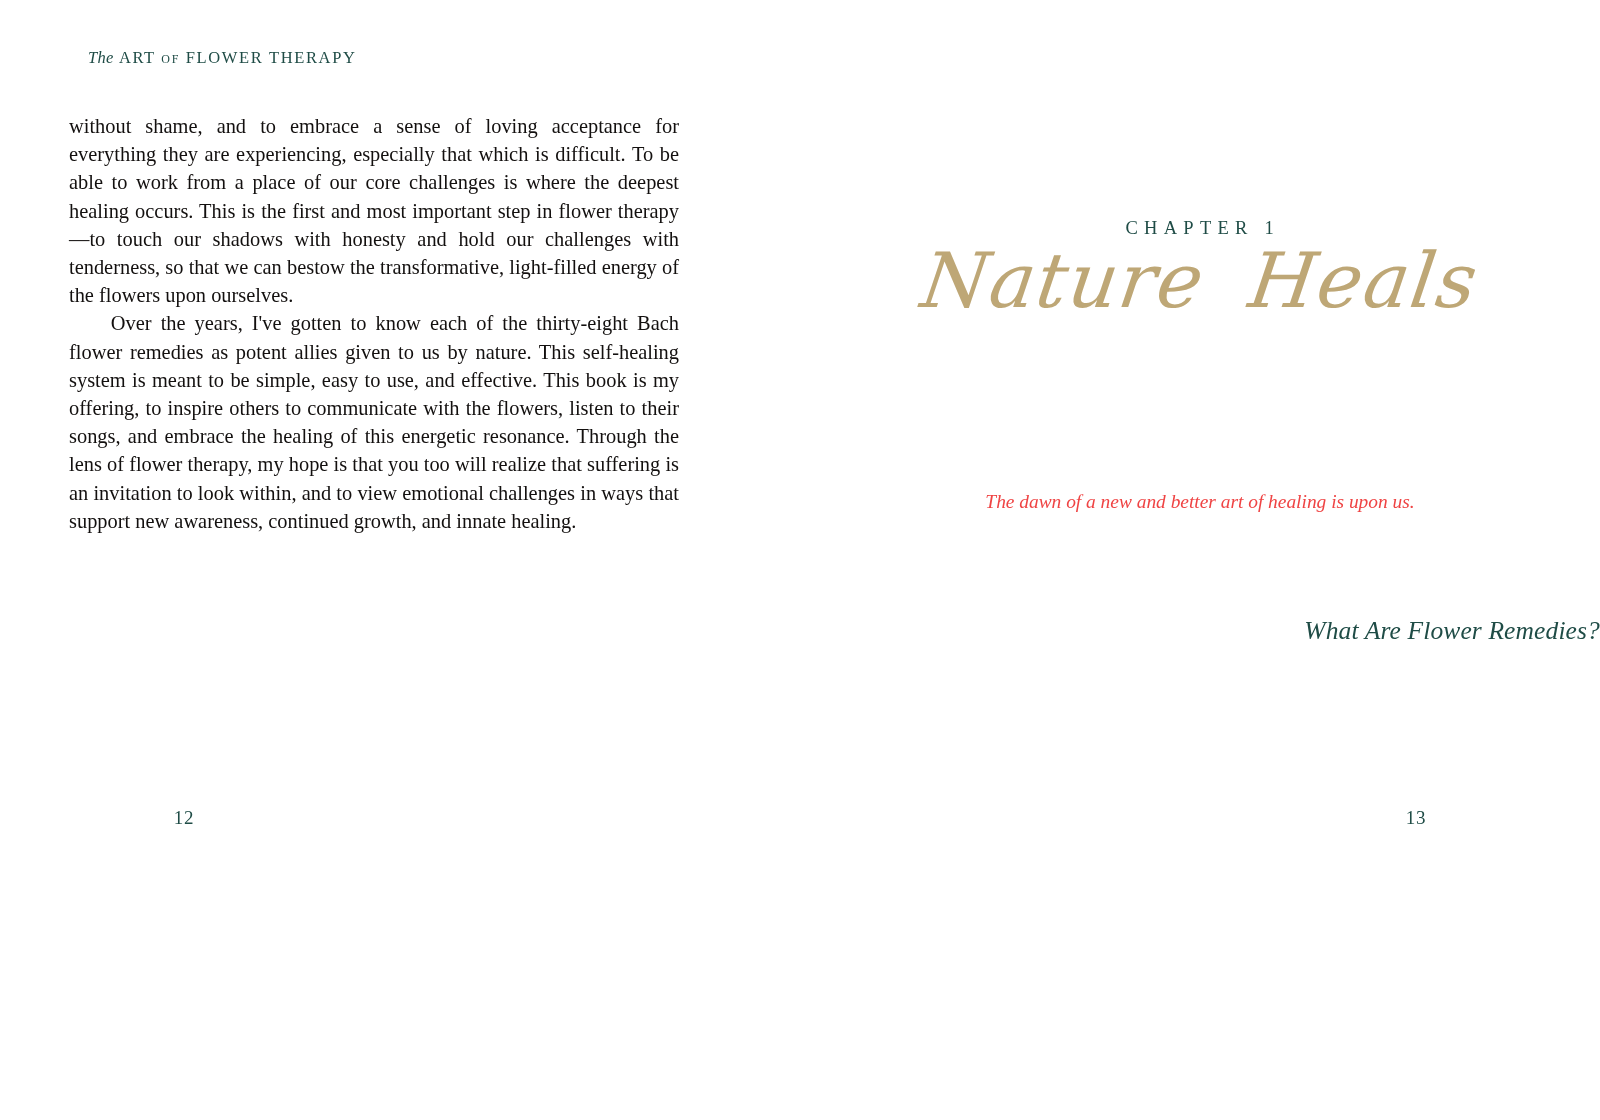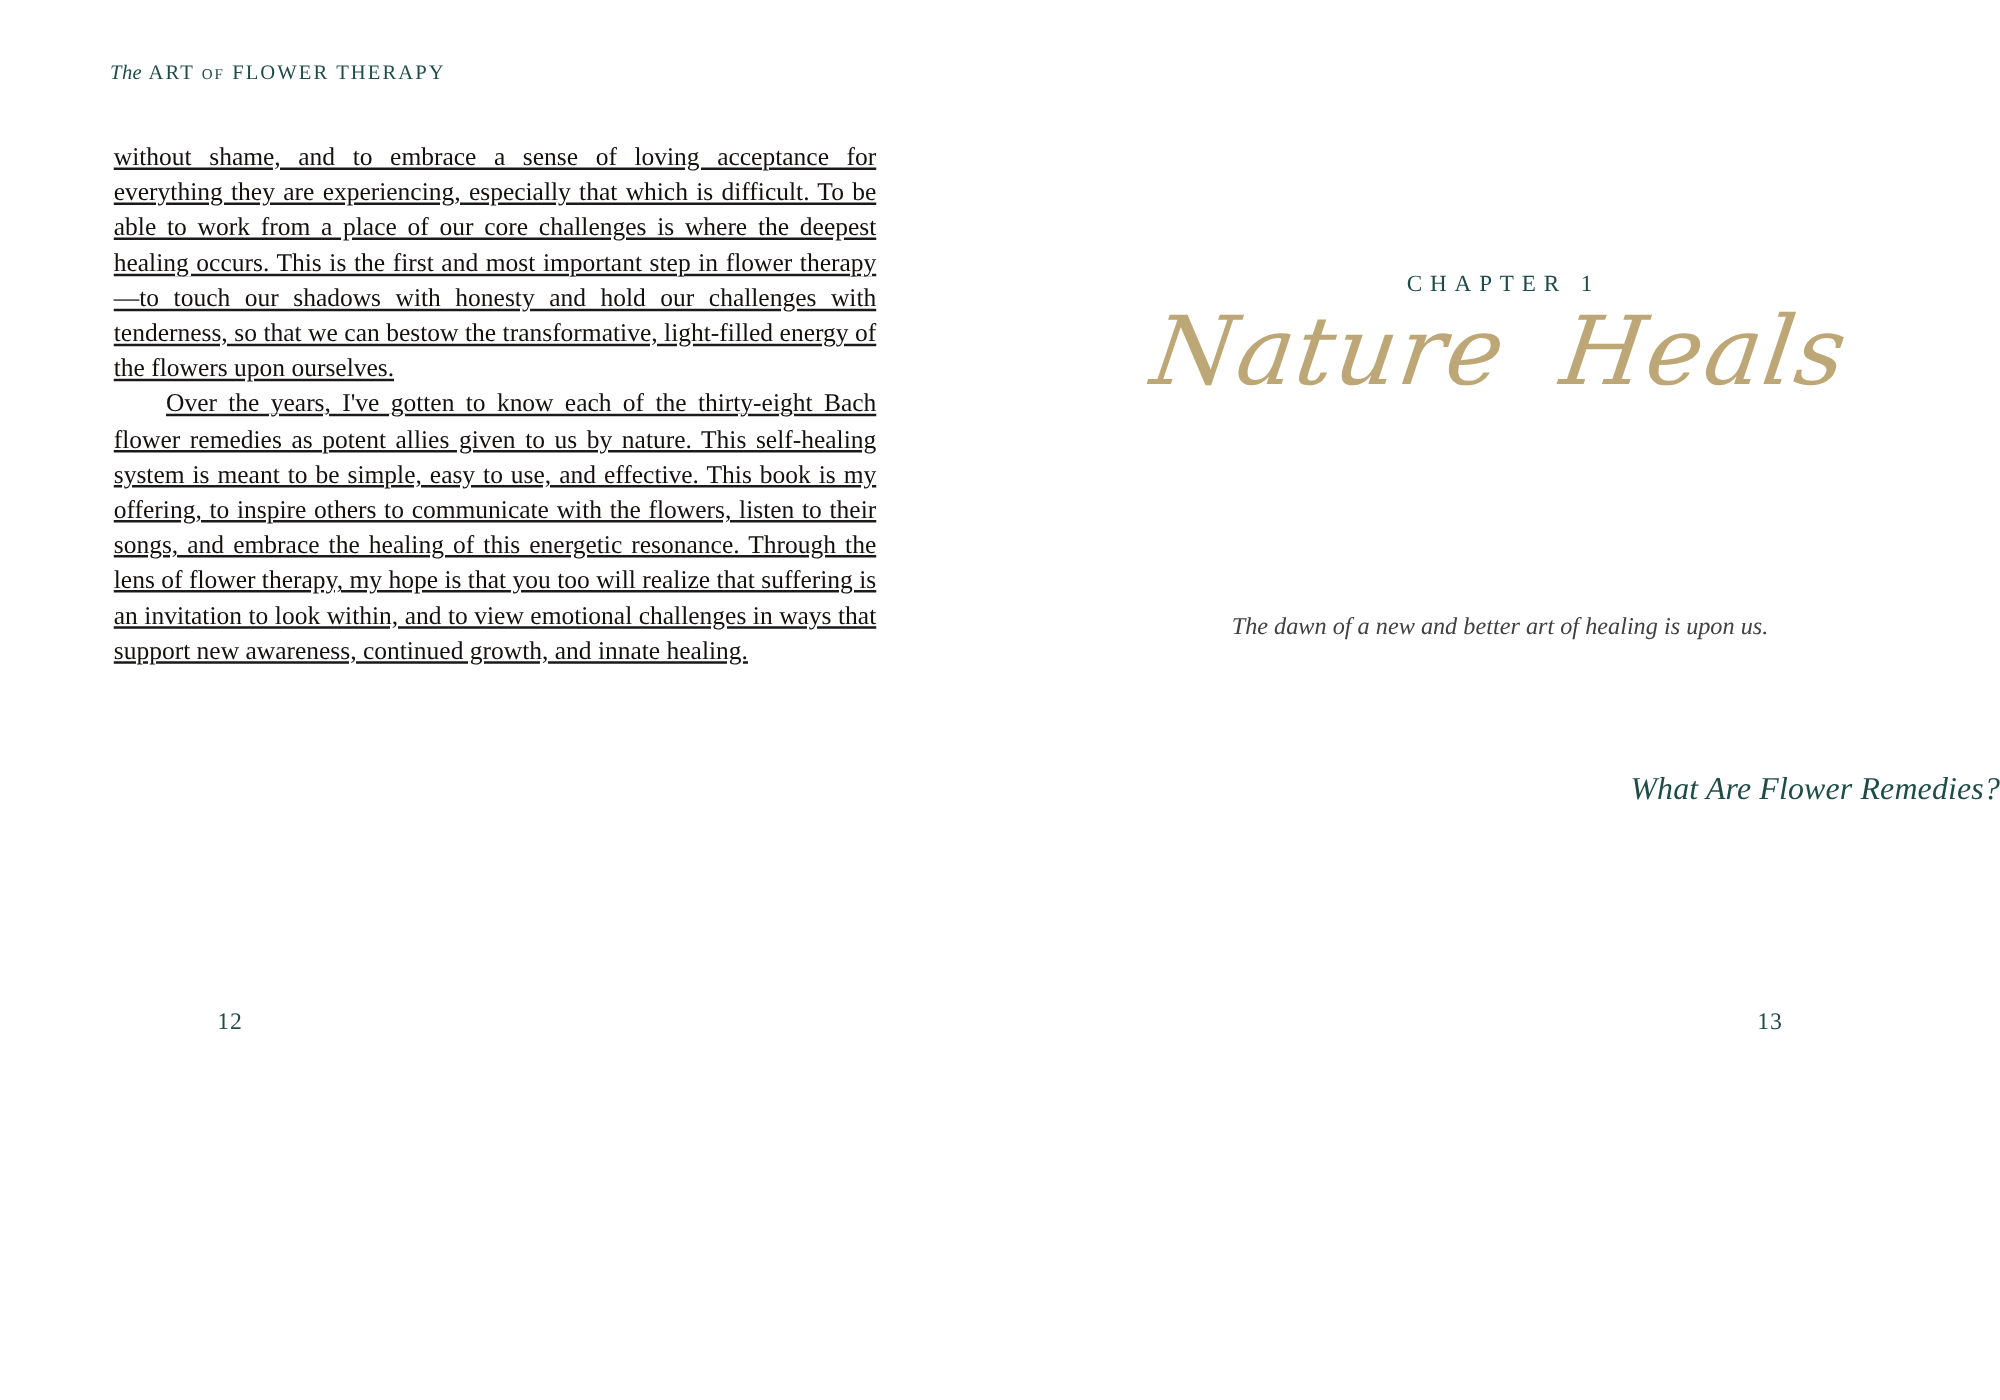--- a/index.html
+++ b/index.html
@@ -43,24 +43,23 @@
     font-style: italic;
     letter-spacing: 0.02em;
   }
   .running-head .sc {
     font-variant: small-caps;
     letter-spacing: 0.1em;
   }
 
   .body-col-left {
     position: absolute;
-    left: 91px;
+    left: 69px;
     top: 112px;
     width: 610px;
-    text-decoration: underline;
   }
 
   p.tx {
     margin: 0;
     font-size: 20.4px;
     line-height: 28.2px;
     text-align: justify;
     text-justify: inter-word;
     hyphens: manual;
     color: #13100f;
@@ -113,21 +112,21 @@
 
   .epigraph {
     position: absolute;
     top: 487px;
     left: 0;
     width: 800px;
     text-align: center;
     font-style: italic;
     font-size: 19.4px;
     line-height: 29px;
-    color: #404040;
+    color: #ef4444;
   }
   .epigraph .attrib { display: block; }
 
   .section-head {
     position: absolute;
     top: 616px;
     left: 0;
     width: 800px;
     text-align: right;
     font-style: italic;

